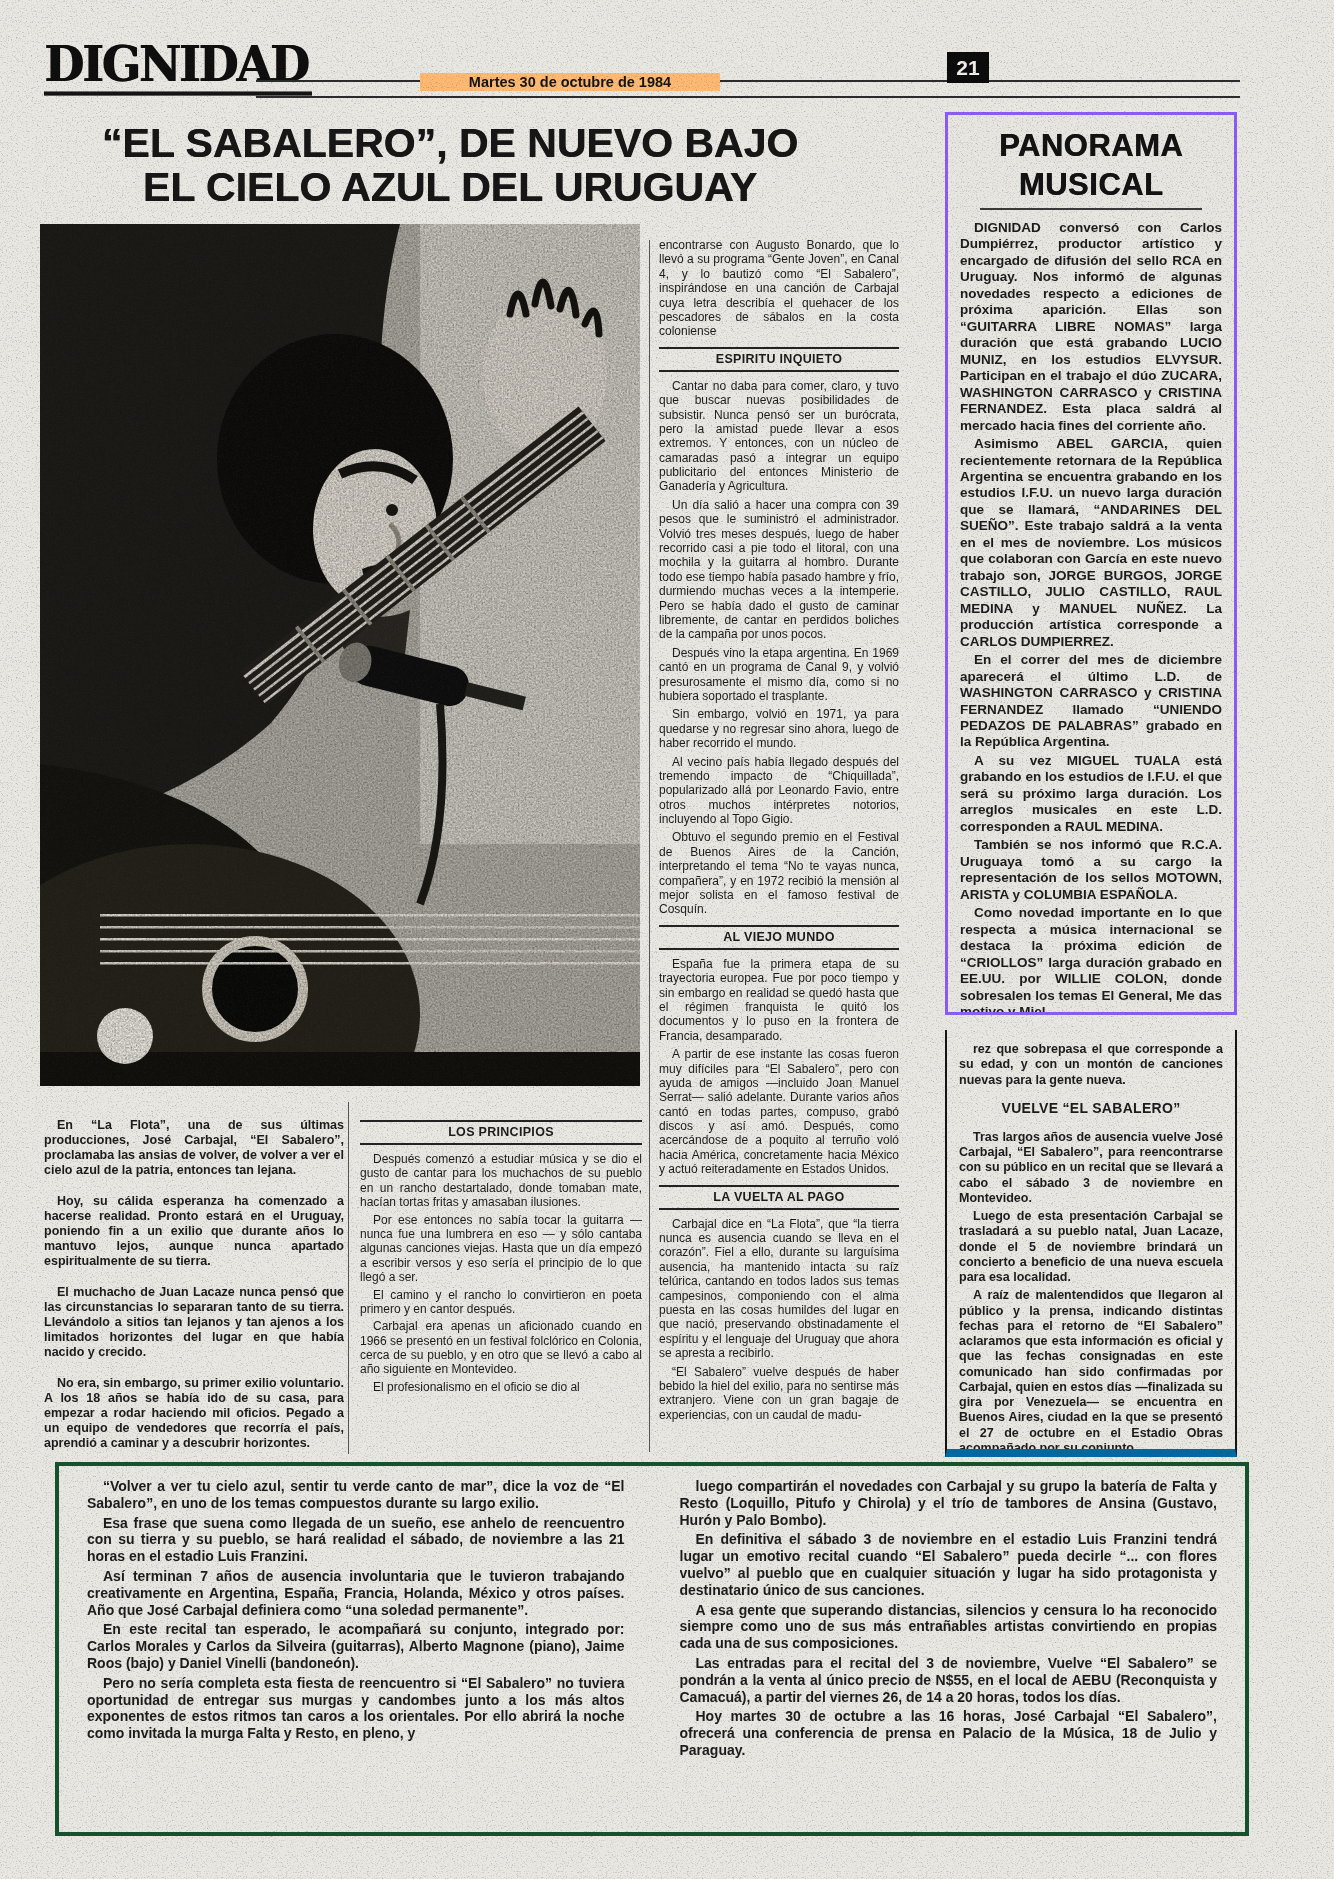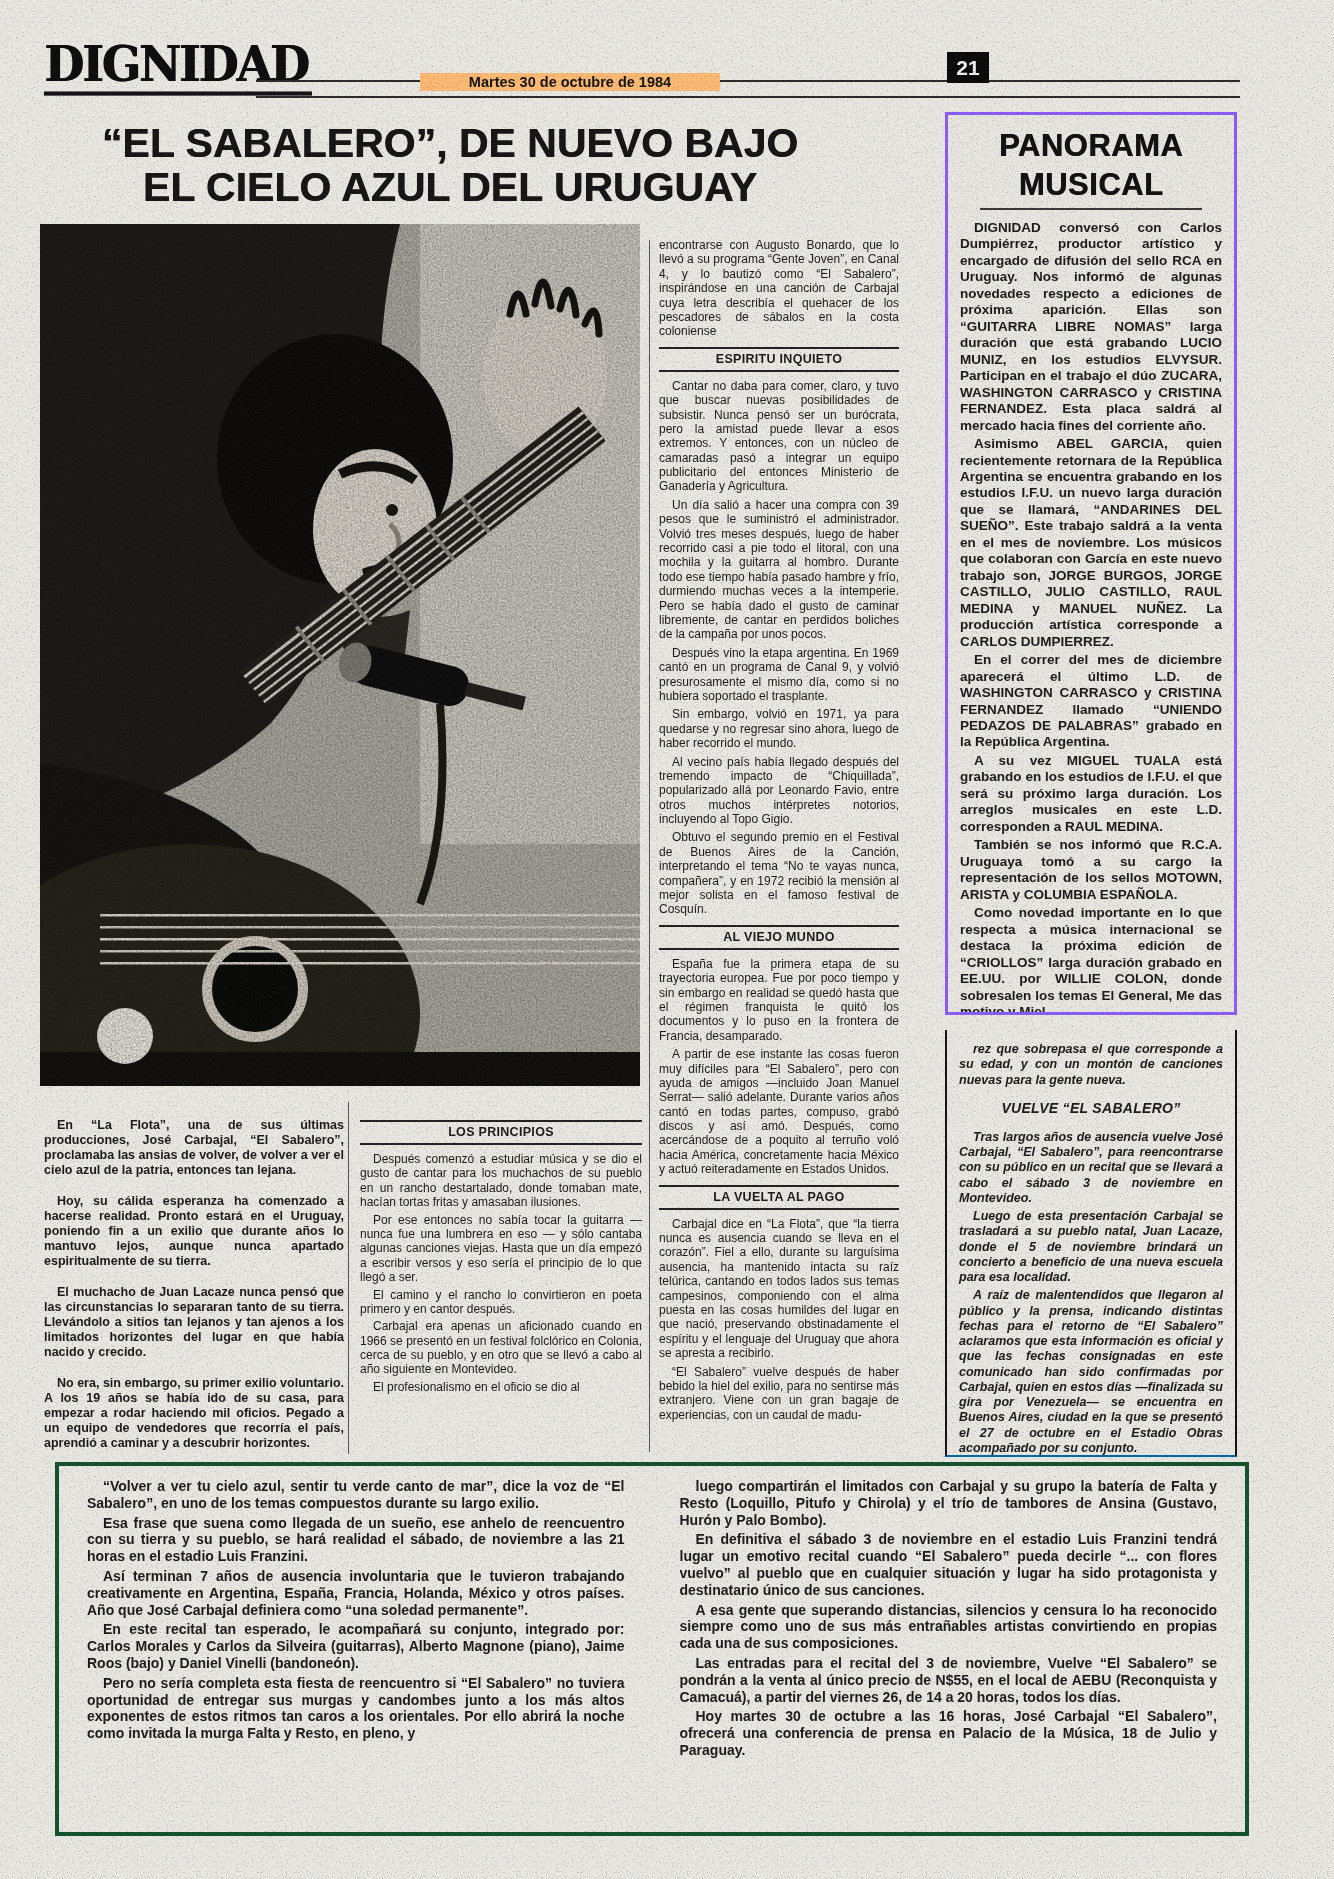--- a/index.html
+++ b/index.html
@@ -65,22 +65,22 @@
     margin:6px 0 2px;letter-spacing:.5px;color:#121212;text-shadow:.5px 0 0 #121212;
   }
   .panorama-title-rule{height:2px;background:#3a3a3a;margin:6px 20px 10px;}
   .panorama p{
     font-weight:bold;font-size:13.5px;line-height:1.22;text-align:justify;
     margin:0 0 2px;text-indent:14px;
   }
   
   .rightcont{
     position:absolute;left:945px;top:1030px;width:292px;height:427px;
-    border-left:2px solid #151515;border-right:2px solid #151515;border-bottom:2px solid #0369a1;
-    box-sizing:border-box;padding:12px 12px 6px;overflow:hidden;font-style:italic;
+    border-left:2px solid #151515;border-right:2px solid #151515;border-bottom:8px solid #0369a1;
+    box-sizing:border-box;padding:12px 12px 6px;overflow:hidden;
   }
   .rightcont p{
     font-weight:bold;font-size:12.5px;line-height:1.22;text-align:justify;
     margin:0 0 3px;text-indent:14px;
   }
   .subhead{text-align:center;font-weight:bold;font-size:14px;margin:12px 0 14px;letter-spacing:.3px;}
   
   .leftcol{
     position:absolute;left:44px;top:1102px;width:300px;height:356px;
     font-weight:bold;font-size:12.5px;line-height:1.2;text-align:justify;overflow:hidden;
@@ -220,21 +220,21 @@
     <div class="subhead">VUELVE “EL SABALERO”</div>
     <p>Tras largos años de ausencia vuelve José Carbajal, “El Sabalero”, para reencontrarse con su público en un recital que se llevará a cabo el sábado 3 de noviembre en Montevideo.</p>
     <p>Luego de esta presentación Carbajal se trasladará a su pueblo natal, Juan Lacaze, donde el 5 de noviembre brindará un concierto a beneficio de una nueva escuela para esa localidad.</p>
     <p>A raíz de malentendidos que llegaron al público y la prensa, indicando distintas fechas para el retorno de “El Sabalero” aclaramos que esta información es oficial y que las fechas consignadas en este comunicado han sido confirmadas por Carbajal, quien en estos días —finalizada su gira por Venezuela— se encuentra en Buenos Aires, ciudad en la que se presentó el 27 de octubre en el Estadio Obras acompañado por su conjunto.</p>
   </div>
 
   <div class="leftcol">
     <p>En “La Flota”, una de sus últimas producciones, José Carbajal, “El Sabalero”, proclamaba las ansias de volver, de volver a ver el cielo azul de la patria, entonces tan lejana.</p>
     <p>Hoy, su cálida esperanza ha comenzado a hacerse realidad. Pronto estará en el Uruguay, poniendo fin a un exilio que durante años lo mantuvo lejos, aunque nunca apartado espiritualmente de su tierra.</p>
     <p>El muchacho de Juan Lacaze nunca pensó que las circunstancias lo separaran tanto de su tierra. Llevándolo a sitios tan lejanos y tan ajenos a los limitados horizontes del lugar en que había nacido y crecido.</p>
-    <p>No era, sin embargo, su primer exilio voluntario. A los 19 años se había ido de su casa, para empezar a rodar haciendo mil oficios. Pegado a un equipo de vendedores que recorría el país, aprendió a caminar y a descubrir horizontes.</p>
+    <p>No era, sin embargo, su primer exilio voluntario. A los 18 años se había ido de su casa, para empezar a rodar haciendo mil oficios. Pegado a un equipo de vendedores que recorría el país, aprendió a caminar y a descubrir horizontes.</p>
   </div>
 
   <div class="princol">
     <div class="sec-head">LOS PRINCIPIOS</div>
     <p>Después comenzó a estudiar música y se dio el gusto de cantar para los muchachos de su pueblo en un rancho destartalado, donde tomaban mate, hacían tortas fritas y amasaban ilusiones.</p>
     <p>Por ese entonces no sabía tocar la guitarra — nunca fue una lumbrera en eso — y sólo cantaba algunas canciones viejas. Hasta que un día empezó a escribir versos y eso sería el principio de lo que llegó a ser.</p>
     <p>El camino y el rancho lo convirtieron en poeta primero y en cantor después.</p>
     <p>Carbajal era apenas un aficionado cuando en 1966 se presentó en un festival folclórico en Colonia, cerca de su pueblo, y en otro que se llevó a cabo al año siguiente en Montevideo.</p>
     <p>El profesionalismo en el oficio se dio al</p>
   </div>
@@ -242,21 +242,21 @@
   <div class="bottombox">
     <div class="cols">
       <div class="bcol">
         <p>“Volver a ver tu cielo azul, sentir tu verde canto de mar”, dice la voz de “El Sabalero”, en uno de los temas compuestos durante su largo exilio.</p>
         <p>Esa frase que suena como llegada de un sueño, ese anhelo de reencuentro con su tierra y su pueblo, se hará realidad el sábado, de noviembre a las 21 horas en el estadio Luis Franzini.</p>
         <p>Así terminan 7 años de ausencia involuntaria que le tuvieron trabajando creativamente en Argentina, España, Francia, Holanda, México y otros países. Año que José Carbajal definiera como “una soledad permanente”.</p>
         <p>En este recital tan esperado, le acompañará su conjunto, integrado por: Carlos Morales y Carlos da Silveira (guitarras), Alberto Magnone (piano), Jaime Roos (bajo) y Daniel Vinelli (bandoneón).</p>
         <p>Pero no sería completa esta fiesta de reencuentro si “El Sabalero” no tuviera oportunidad de entregar sus murgas y candombes junto a los más altos exponentes de estos ritmos tan caros a los orientales. Por ello abrirá la noche como invitada la murga Falta y Resto, en pleno, y</p>
       </div>
       <div class="bcol">
-        <p class="noindent">luego compartirán el limitados con Carbajal y su grupo la batería de Falta y Resto (Loquillo, Pitufo y Chirola) y el trío de tambores de Ansina (Gustavo, Hurón y Palo Bombo).</p>
+        <p class="noindent">luego compartirán el novedades con Carbajal y su grupo la batería de Falta y Resto (Loquillo, Pitufo y Chirola) y el trío de tambores de Ansina (Gustavo, Hurón y Palo Bombo).</p>
         <p>En definitiva el sábado 3 de noviembre en el estadio Luis Franzini tendrá lugar un emotivo recital cuando “El Sabalero” pueda decirle “... con flores vuelvo” al pueblo que en cualquier situación y lugar ha sido protagonista y destinatario único de sus canciones.</p>
         <p>A esa gente que superando distancias, silencios y censura lo ha reconocido siempre como uno de sus más entrañables artistas convirtiendo en propias cada una de sus composiciones.</p>
         <p>Las entradas para el recital del 3 de noviembre, Vuelve “El Sabalero” se pondrán a la venta al único precio de N$55, en el local de AEBU (Reconquista y Camacuá), a partir del viernes 26, de 14 a 20 horas, todos los días.</p>
         <p>Hoy martes 30 de octubre a las 16 horas, José Carbajal “El Sabalero”, ofrecerá una conferencia de prensa en Palacio de la Música, 18 de Julio y Paraguay.</p>
       </div>
     </div>
   </div>
 
   <svg class="noise-overlay" width="1334" height="1879" viewBox="0 0 1334 1879" xmlns="http://www.w3.org/2000/svg">
     <defs>

